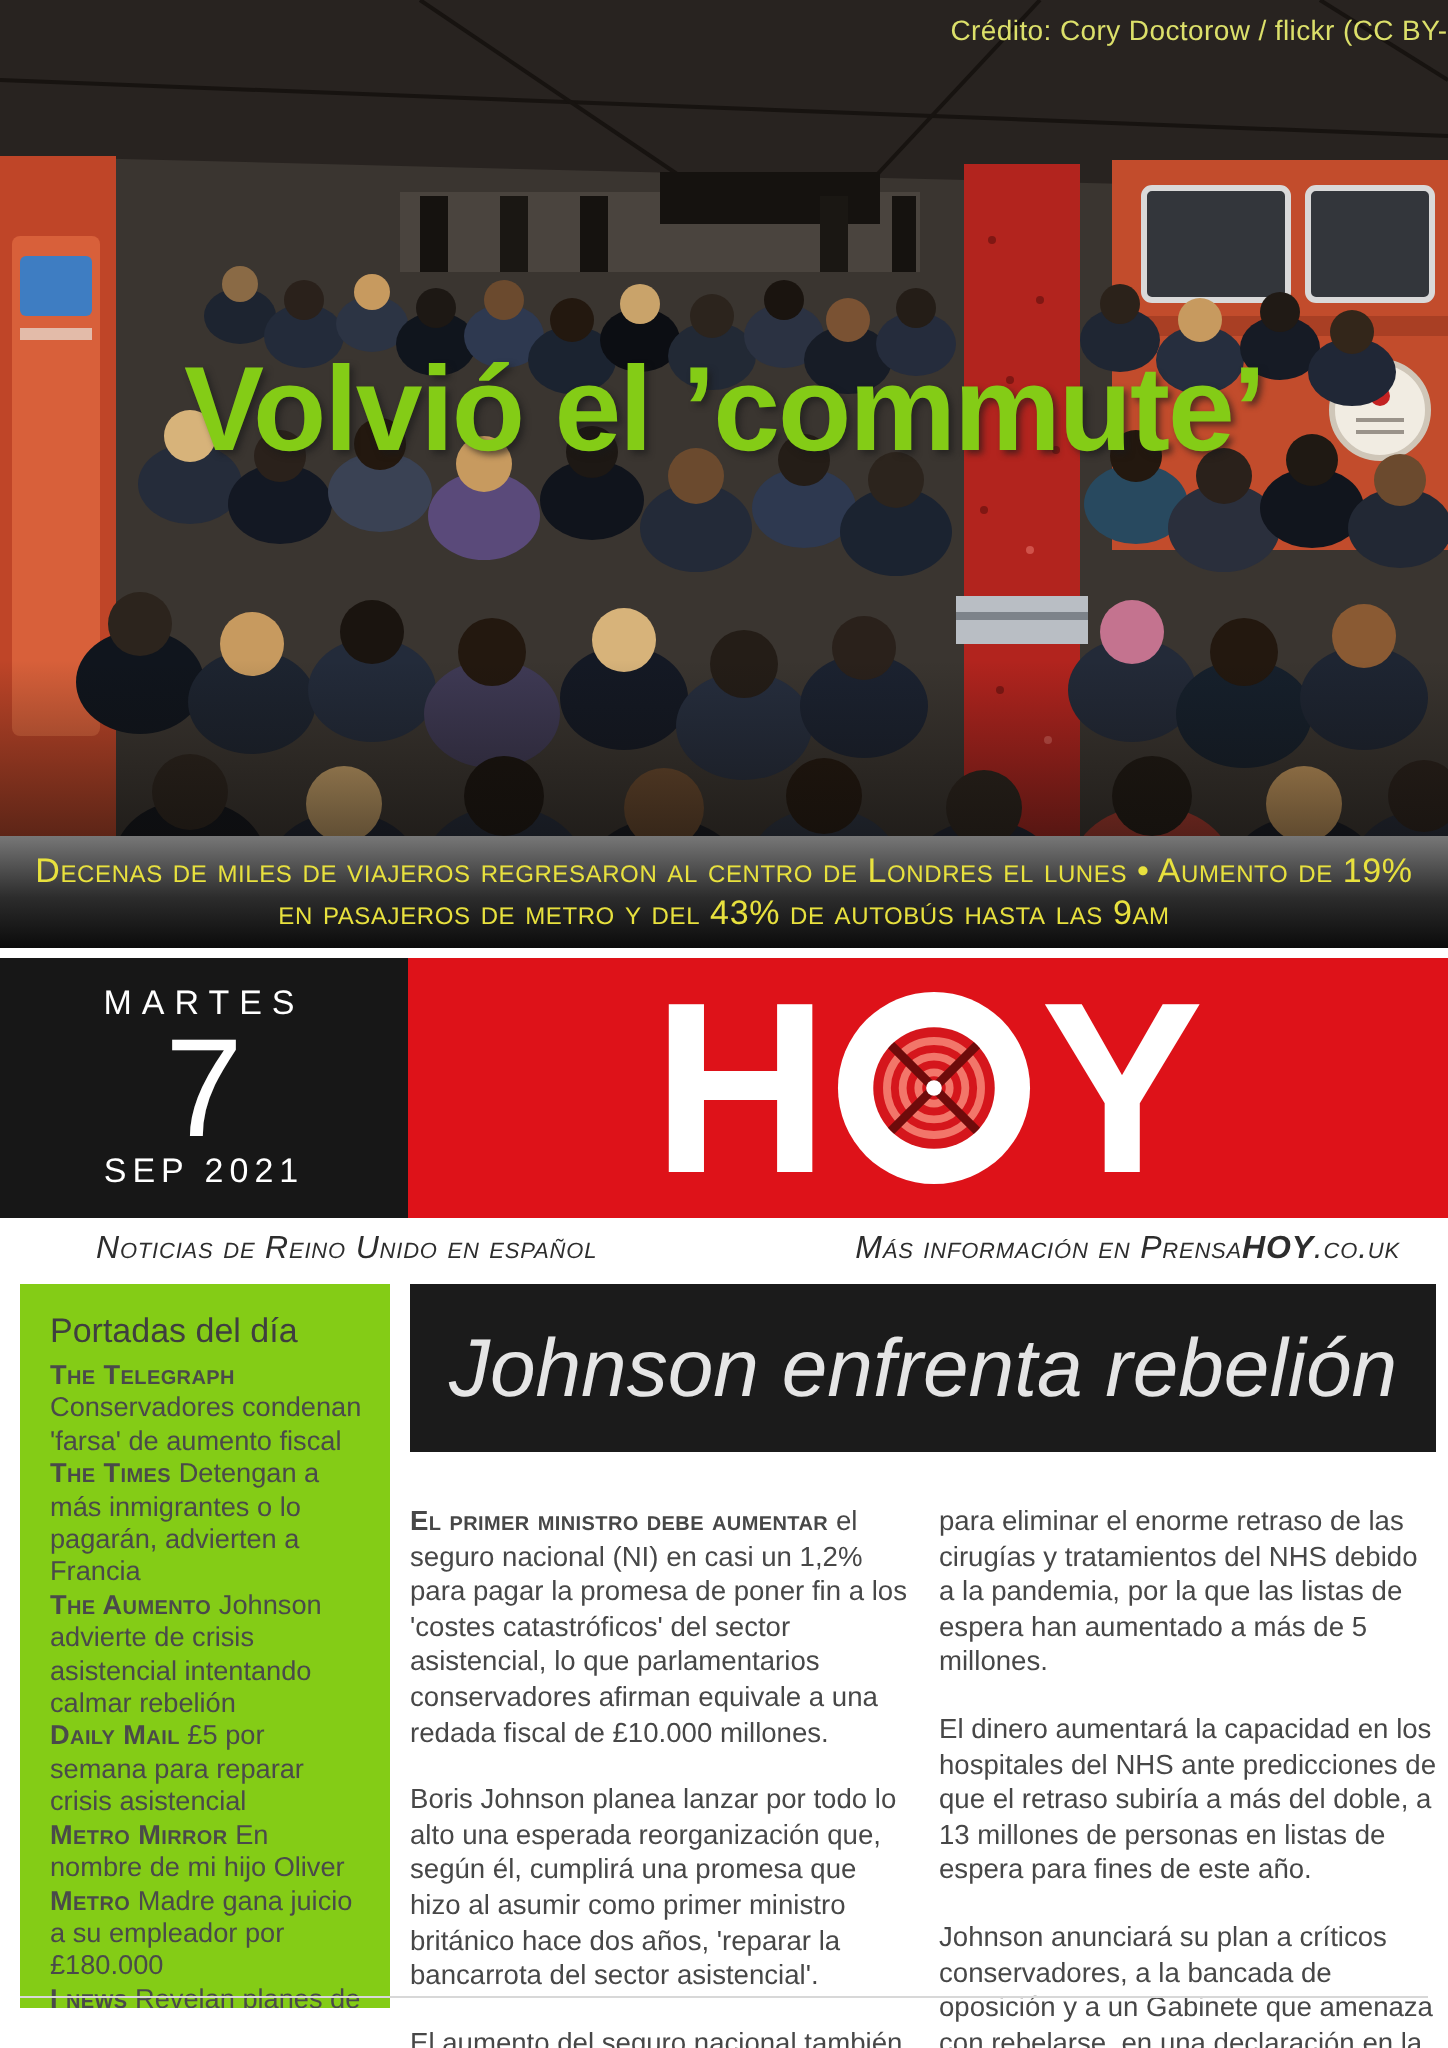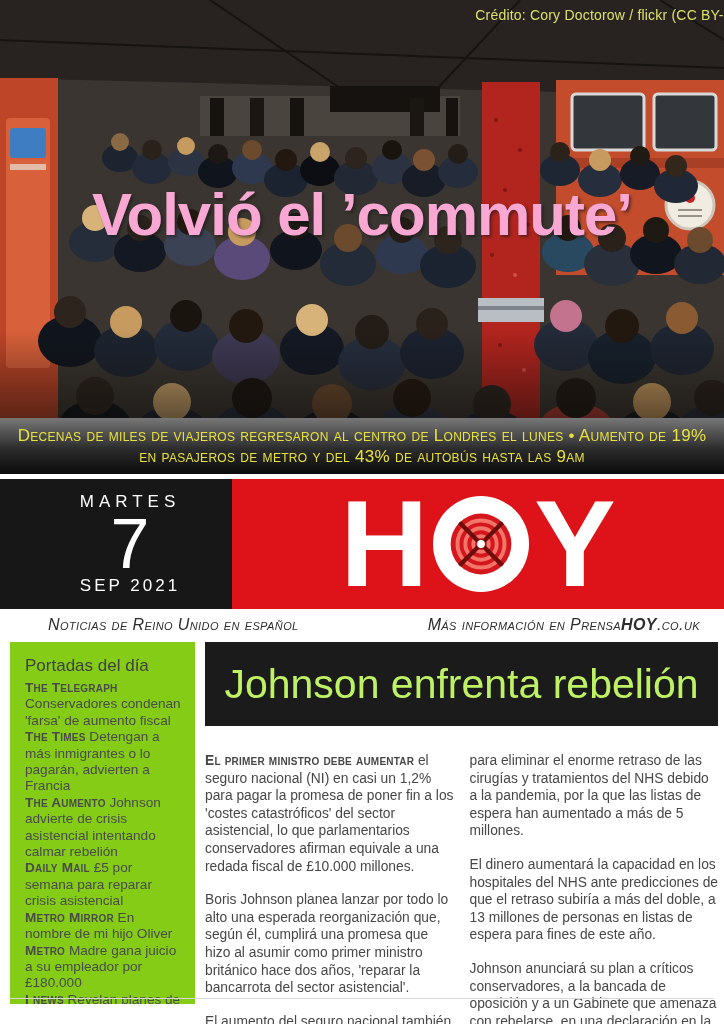--- a/index.html
+++ b/index.html
@@ -4,34 +4,34 @@
 <style>
   html,body{margin:0;padding:0;background:#fff;}
   .page{position:relative;width:724px;height:1024px;background:#fff;overflow:hidden;
         font-family:"Liberation Sans",sans-serif;}
 
   
   .hero{position:relative;width:724px;height:418px;background:#35302c;}
   .hero svg{position:absolute;inset:0;display:block;}
   .credit{position:absolute;top:7px;left:0;width:100%;text-align:right;
           color:#dce06a;font-size:14px;letter-spacing:.2px;padding-left:47px;}
-  .hero-title{position:absolute;top:180px;left:0;right:0;margin:0;text-align:center;
-          font-size:60px;font-weight:700;color:#f9a8d4;letter-spacing:-1px;
+  .hero-title{position:absolute;top:170px;left:0;right:0;margin:0;text-align:center;
+          font-size:60px;font-weight:700;color:#84cc16;letter-spacing:-1px;
           text-shadow:2px 2px 3px rgba(25,25,25,.6);}
 
   
   .subbar{height:56px;background:linear-gradient(#777 0%,#2c2c2c 55%,#0b0b0b 100%);
           display:flex;align-items:center;justify-content:center;}
   .subtext{color:#e8e13e;font-variant:small-caps;font-size:17px;line-height:21px;
            text-align:center;width:96%;letter-spacing:.3px;font-weight:500;}
 
   
   .masthead{display:flex;height:130px;margin-top:5px;}
   .datebox{width:204px;background:#171717;color:#fff;display:flex;flex-direction:column;
-           align-items:center;justify-content:center;padding-left:28px;}
+           align-items:center;justify-content:center;}
   .datebox .day{font-size:17px;letter-spacing:5px;}
   .datebox .num{font-size:70px;line-height:64px;font-weight:400;}
   .datebox .my{font-size:17px;letter-spacing:3px;}
   .logobox{flex:1;background:#de1219;display:flex;align-items:center;justify-content:center;}
   .logoletter{color:#fff;font-size:122px;line-height:122px;font-weight:700;}
   .roundel{margin:0 4px;display:block;}
 
   
   .infobar{display:flex;justify-content:space-between;align-items:center;
            margin:4px 24px 0 48px;height:24px;color:#2d2d2d;}
@@ -41,21 +41,21 @@
   
   .content{display:flex;gap:10px;margin-top:5px;padding-left:10px;padding-right:6px;}
   .sidebar{width:185px;min-width:185px;height:362px;background:#84cc16;
            box-sizing:border-box;padding:14px 12px 10px 15px;color:#4a4a4a;overflow:hidden;}
   .sb-title{font-size:17px;margin:0 0 4px 0;color:#3f3f3f;}
   .sb-item{margin:0;font-size:13.6px;line-height:16.4px;}
   .src{font-weight:700;font-variant:small-caps;letter-spacing:.2px;}
 
   .article{flex:1;min-width:0;}
   .art-head{background:#1b1b1b;height:84px;display:flex;align-items:center;justify-content:center;}
-  .art-head h2{color:#bef264;font-size:41px;font-weight:400;margin:0;letter-spacing:0;}
+  .art-head h2{color:#e5e5e5;font-size:41px;font-weight:400;margin:0;letter-spacing:0;font-style:italic;}
   .cols{display:flex;gap:16px;margin-top:26px;color:#474747;}
   .col{flex:1;font-size:13.8px;line-height:17.6px;}
   .col p{margin:0 0 16px 0;}
   .leadin{font-weight:700;font-variant:small-caps;letter-spacing:.2px;}
 
   .footline{position:absolute;left:10px;right:10px;top:998px;border-top:1px solid #d8d8d8;}
 </style>
 </head>
 <body>
 

